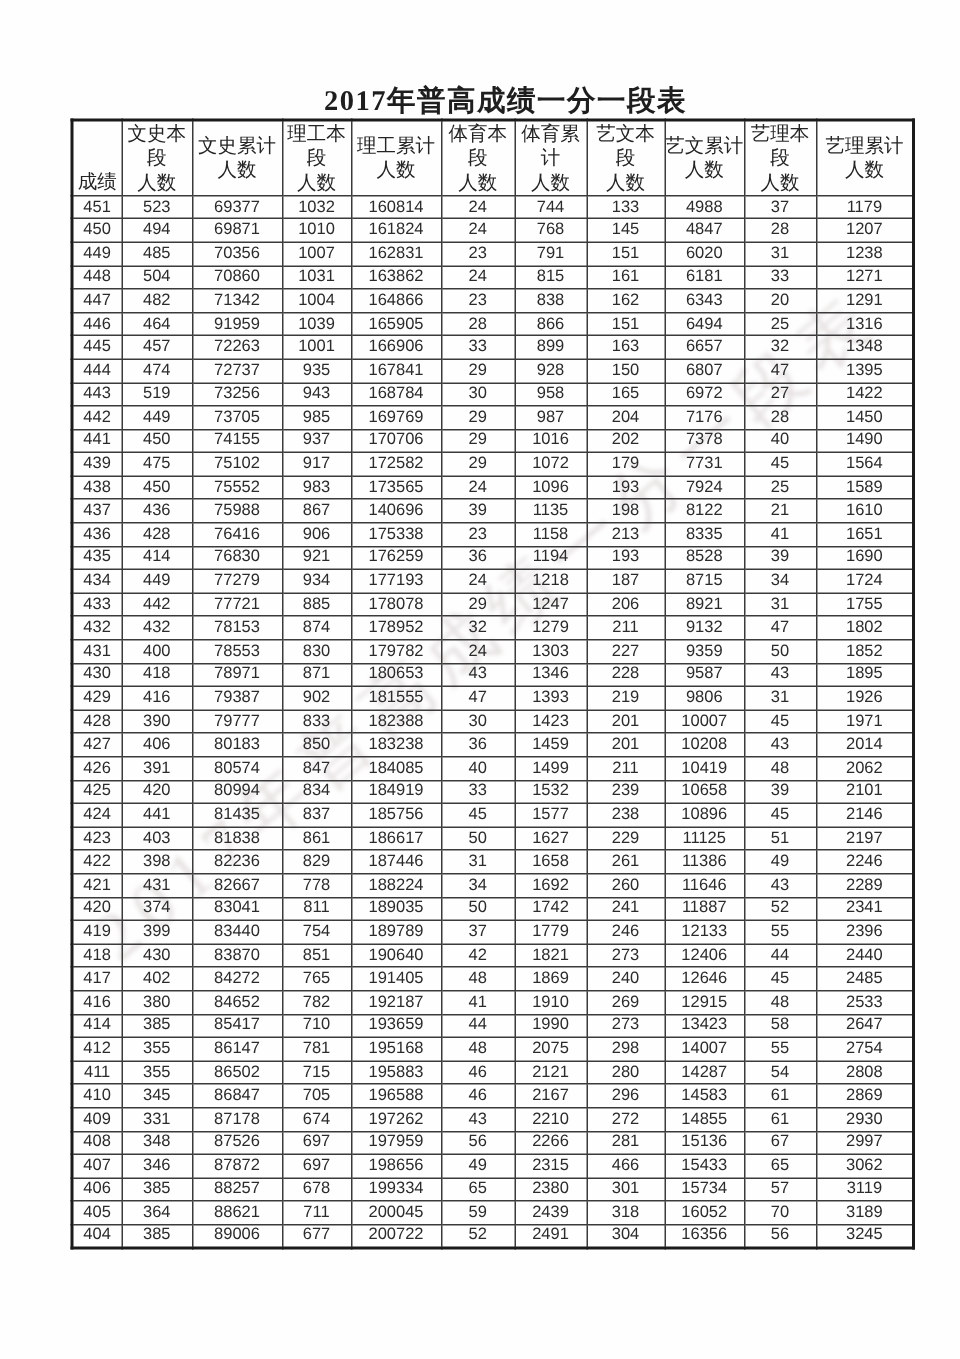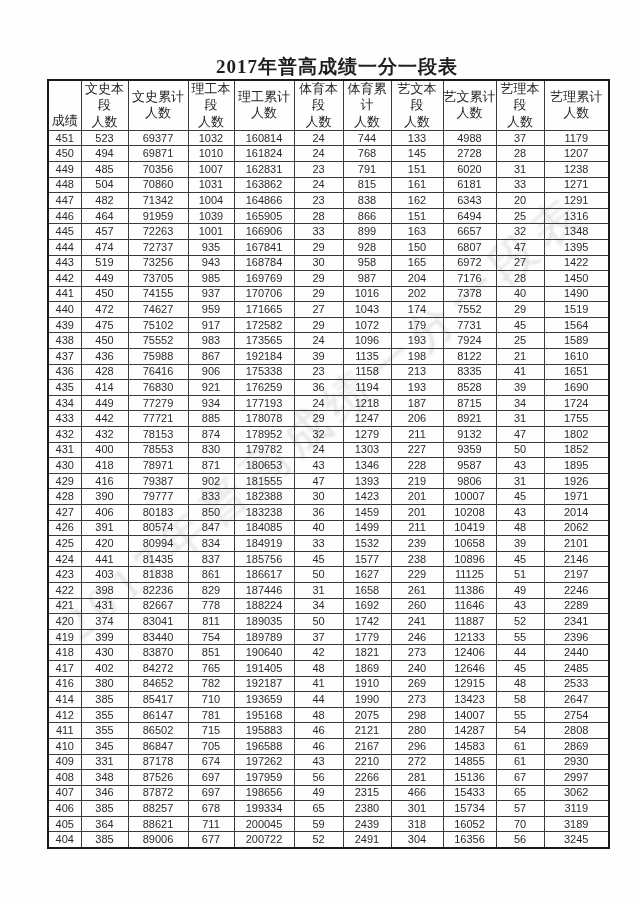--- a/index.html
+++ b/index.html
@@ -156,21 +156,21 @@
         </tr>
         <tr>
           <td>450</td>
           <td>494</td>
           <td>69871</td>
           <td>1010</td>
           <td>161824</td>
           <td>24</td>
           <td>768</td>
           <td>145</td>
-          <td>2728</td>
+          <td>4847</td>
           <td>28</td>
           <td>1207</td>
         </tr>
         <tr>
           <td>449</td>
           <td>485</td>
           <td>70356</td>
           <td>1007</td>
           <td>162831</td>
           <td>23</td>
@@ -278,33 +278,20 @@
           <td>937</td>
           <td>170706</td>
           <td>29</td>
           <td>1016</td>
           <td>202</td>
           <td>7378</td>
           <td>40</td>
           <td>1490</td>
         </tr>
         <tr>
-          <td>440</td>
-          <td>472</td>
-          <td>74627</td>
-          <td>959</td>
-          <td>171665</td>
-          <td>27</td>
-          <td>1043</td>
-          <td>174</td>
-          <td>7552</td>
-          <td>29</td>
-          <td>1519</td>
-        </tr>
-        <tr>
           <td>439</td>
           <td>475</td>
           <td>75102</td>
           <td>917</td>
           <td>172582</td>
           <td>29</td>
           <td>1072</td>
           <td>179</td>
           <td>7731</td>
           <td>45</td>
@@ -321,21 +308,21 @@
           <td>193</td>
           <td>7924</td>
           <td>25</td>
           <td>1589</td>
         </tr>
         <tr>
           <td>437</td>
           <td>436</td>
           <td>75988</td>
           <td>867</td>
-          <td>192184</td>
+          <td>140696</td>
           <td>39</td>
           <td>1135</td>
           <td>198</td>
           <td>8122</td>
           <td>21</td>
           <td>1610</td>
         </tr>
         <tr>
           <td>436</td>
           <td>428</td>

